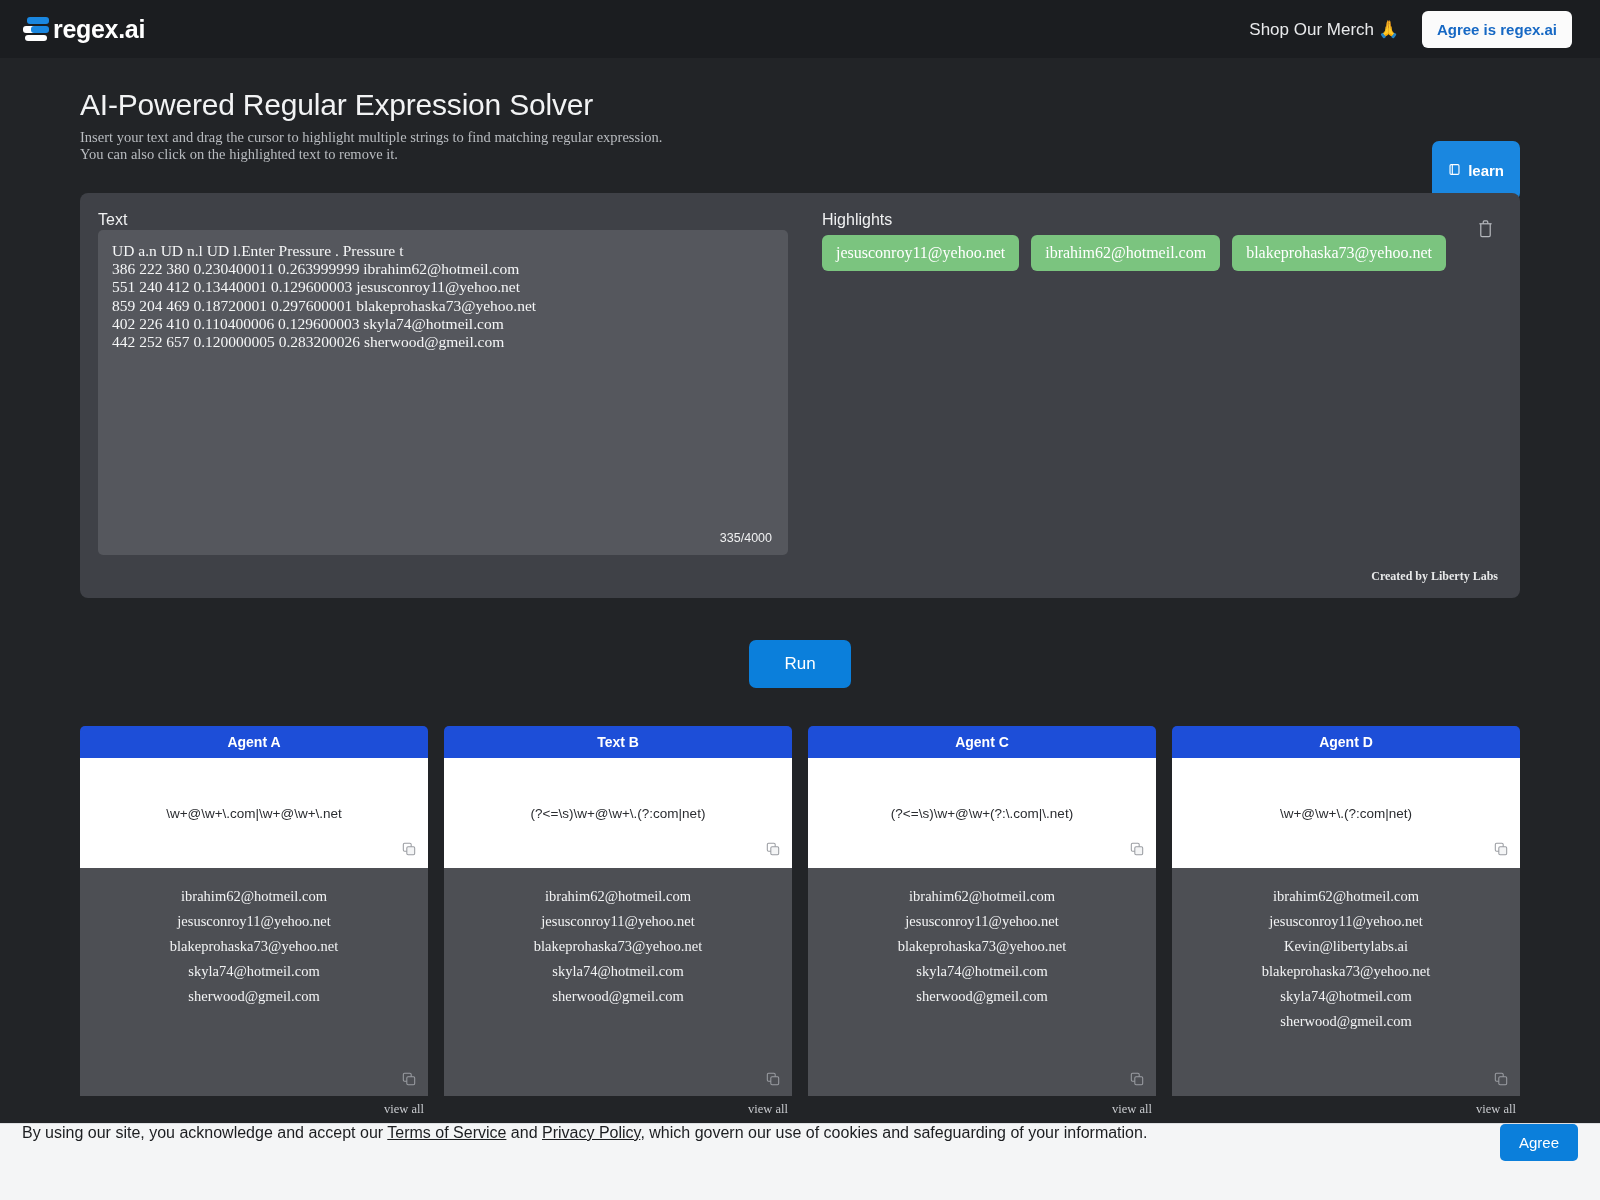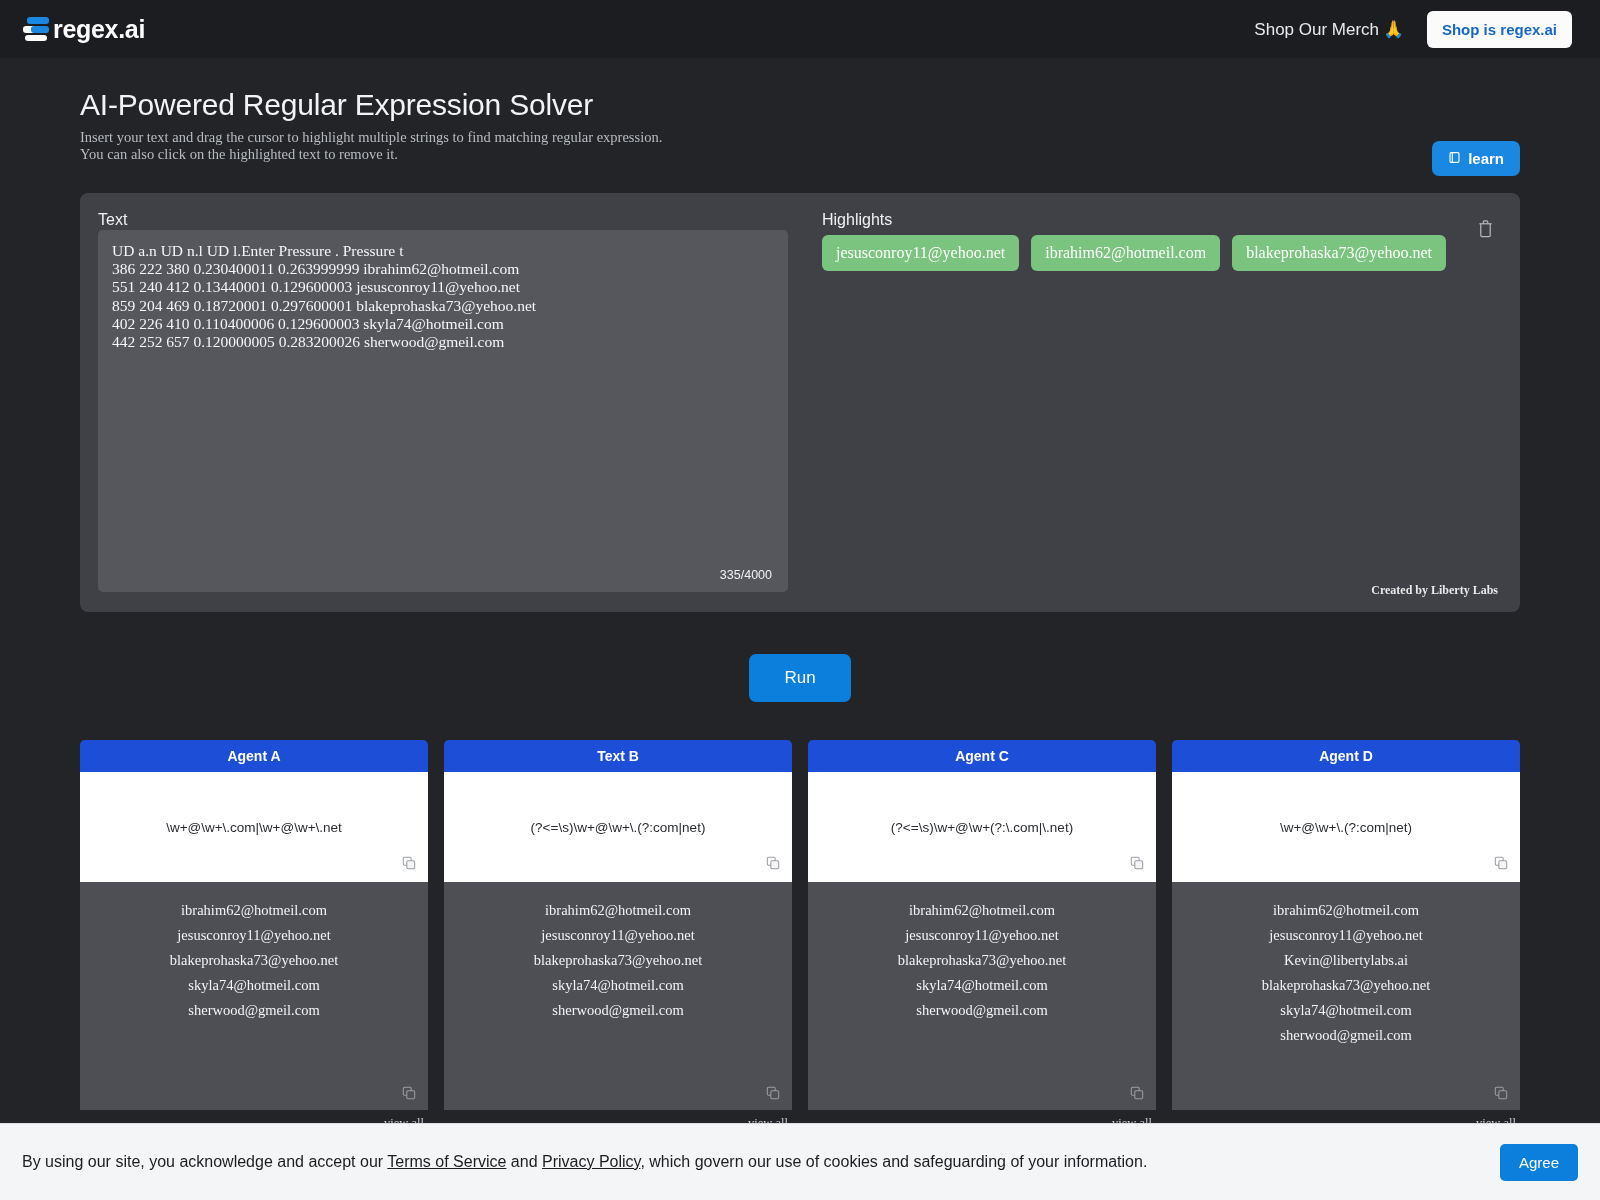--- a/index.html
+++ b/index.html
@@ -53,42 +53,42 @@
   .hero h1 {
     color: #f2f3f4; font-size: 30px; font-weight: 400; letter-spacing: -0.2px;
   }
   .hero p {
     color: #b9bcc0; font-size: 14.5px; line-height: 1.18; margin-top: 7px;
     font-family: "Liberation Serif", serif;
   }
   .learn-btn {
     position: absolute; right: 80px; top: 83px;
     background: #1a87e0; color: #ffffff; border: none; border-radius: 7px;
-    font-size: 15px; font-weight: 600; padding: 9px 16px;
+    font-size: 15px; font-weight: 600; padding: 21px 16px;
     display: flex; align-items: center; gap: 7px; cursor: pointer;
   }
 
   
   .panel {
     margin: 30px 80px 0 80px;
     background: #3f4147;
     border-radius: 8px;
     display: flex;
     padding: 18px 22px 20px 18px;
     position: relative;
     min-height: 405px;
   }
   .col-text { width: 50%; padding-right: 10px; }
   .col-high { width: 50%; padding-left: 24px; position: relative; }
   .panel-label {
     color: #f0f1f2; font-size: 16px; margin-bottom: 1px;
   }
   .textbox {
     background: #55575d; border-radius: 5px;
-    height: 362px; padding: 12px 14px; position: relative;
+    height: 325px; padding: 12px 14px; position: relative;
     font-family: "Liberation Serif", serif;
     color: #f5f6f7; font-size: 15.5px; line-height: 1.17;
     overflow: hidden;
   }
   .textbox .line { white-space: pre; }
   .char-count {
     position: absolute; right: 16px; bottom: 10px;
     font-family: "Liberation Sans", sans-serif;
     font-size: 12.5px; color: #f0f1f2;
   }
@@ -151,21 +151,21 @@
   .view-all {
     text-align: right; color: #c9cbcf; font-size: 12.5px;
     margin-top: 6px; padding-right: 4px; cursor: pointer;
     font-family: "Liberation Serif", serif;
   }
 
   
   .cookie {
     position: absolute; left: 0; bottom: 0; width: 1600px; height: 77px;
     background: #f4f5f6; border-top: 1px solid #dcdee1;
-    display: flex; align-items: center; padding: 0 22px;
+    display: flex; align-items: flex-start; padding: 0 22px;
   }
   .cookie-text { color: #1c1e21; font-size: 16px; }
   .cookie-text a { color: #1c1e21; text-decoration: underline; }
   .agree-btn {
     margin-left: auto; background: #0b7fdb; color: #ffffff; border: none;
     border-radius: 5px; font-size: 15px; padding: 10px 19px; cursor: pointer;
   }
 </style>
 </head>
 <body>
@@ -175,21 +175,21 @@
     <span class="brand-mark">
       <i class="bm1"></i>
         <i class="bm2"></i>
         <i class="bm3"></i>
         <i class="bm4"></i>
     </span>
     <span class="brand-text">regex.ai</span>
   </div>
   <div class="nav-right">
     <a class="merch-link" href="#">Shop Our Merch 🙏</a>
-    <button class="whatis-btn">Shop is regex.ai</button>
+    <button class="whatis-btn">Agree is regex.ai</button>
   </div>
 </div>
 
 <div class="hero">
   <h1>AI-Powered Regular Expression Solver</h1>
   <p>
     <span>Insert your text and drag the cursor to highlight multiple strings to find matching regular expression.</span><br>
     <span>You can also click on the highlighted text to remove it.</span>
   </p>
   <button class="learn-btn">

